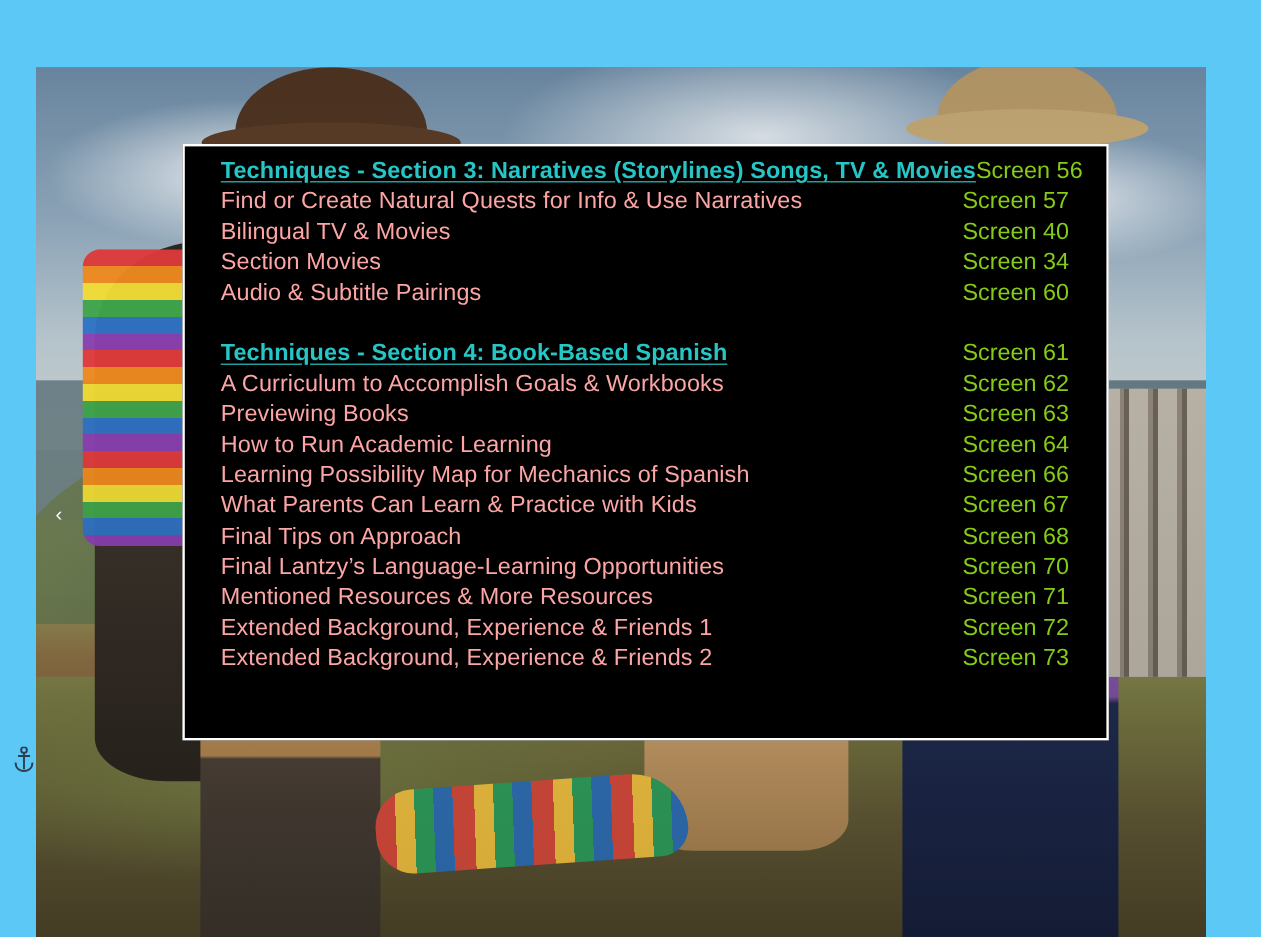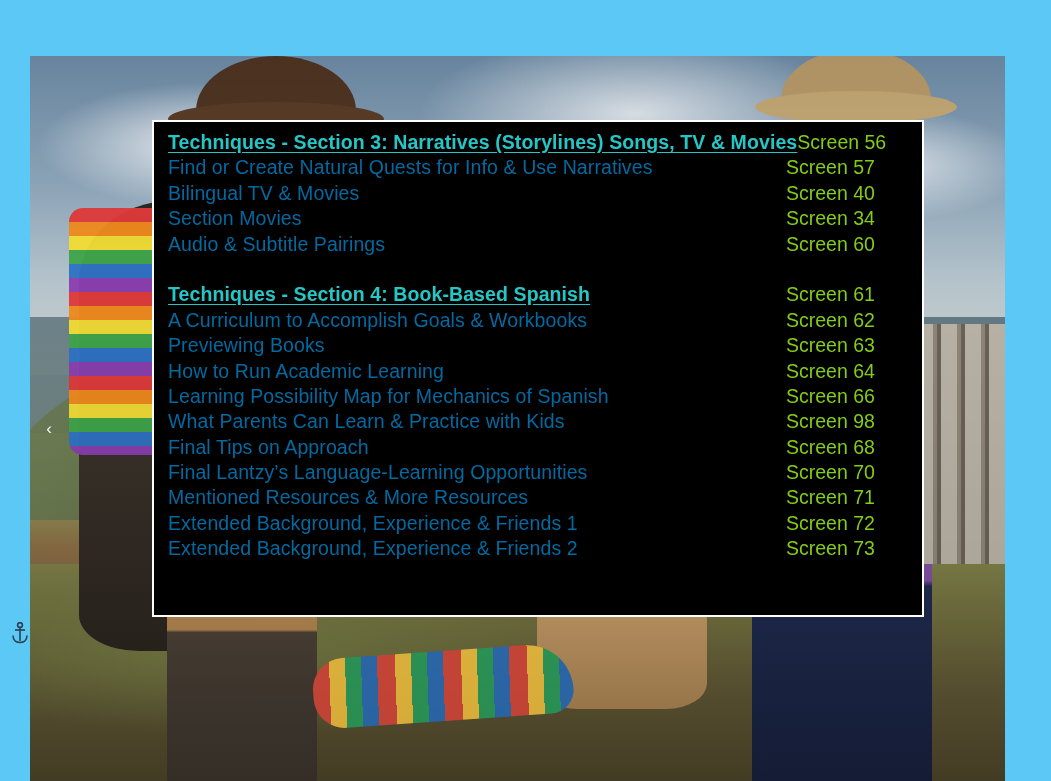--- a/index.html
+++ b/index.html
@@ -179,26 +179,26 @@
     overflow: hidden;
   }
   .rows {
     position: relative;
     padding: 8px 0 0 0;
   }
   .row {
     display: flex;
     align-items: baseline;
     height: 25.4px;
-    padding: 0 14px;
+    padding: 0 30px;
     box-sizing: border-box;
   }
   .row .title {
     flex: 0 0 618px;
-    color: #0369a1;
+    color: #fca5a5;
     font-size: 19.5px;
     line-height: 25px;
     white-space: nowrap;
     letter-spacing: 0.1px;
   }
   .row .screen {
     flex: 1 1 auto;
     color: #84cc16;
     font-size: 19.5px;
     line-height: 25px;
@@ -307,21 +307,21 @@
         <div class="row">
           <span class="title">How to Run Academic Learning</span>
           <span class="screen">Screen 64</span>
         </div>
         <div class="row">
           <span class="title">Learning Possibility Map for Mechanics of Spanish</span>
           <span class="screen">Screen 66</span>
         </div>
         <div class="row">
           <span class="title">What Parents Can Learn &amp; Practice with Kids</span>
-          <span class="screen">Screen 98</span>
+          <span class="screen">Screen 67</span>
         </div>
         <div class="row">
           <span class="title">Final Tips on Approach</span>
           <span class="screen">Screen 68</span>
         </div>
         <div class="row">
           <span class="title">Final Lantzy’s Language-Learning Opportunities</span>
           <span class="screen">Screen 70</span>
         </div>
         <div class="row">

